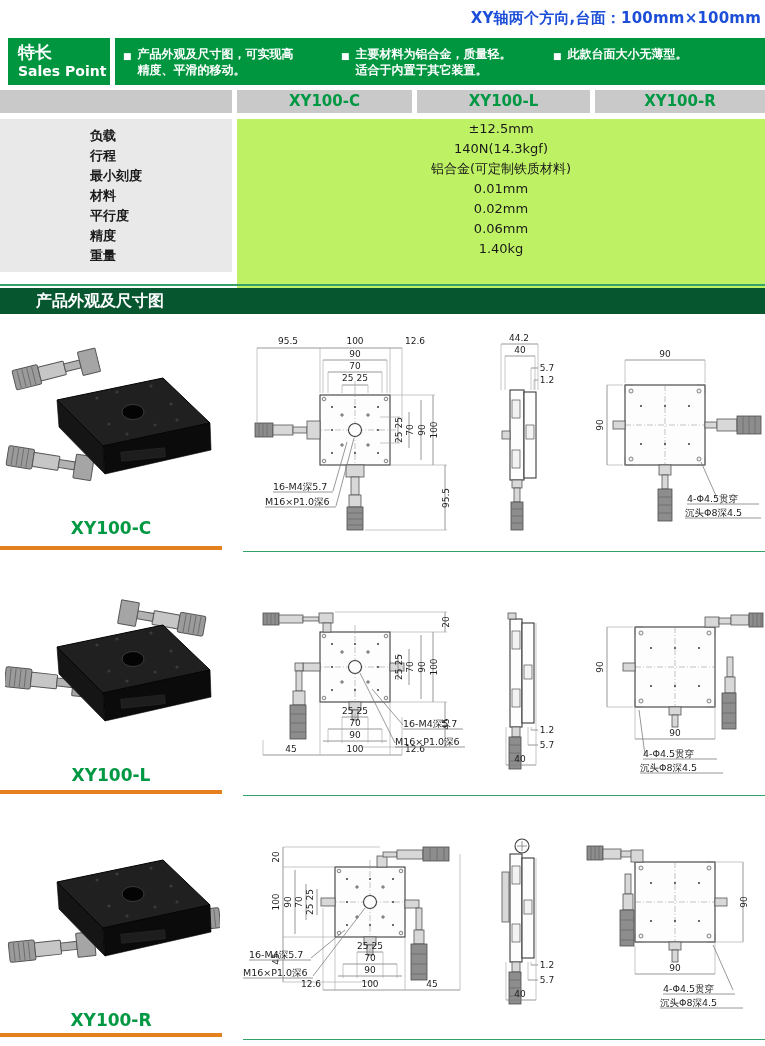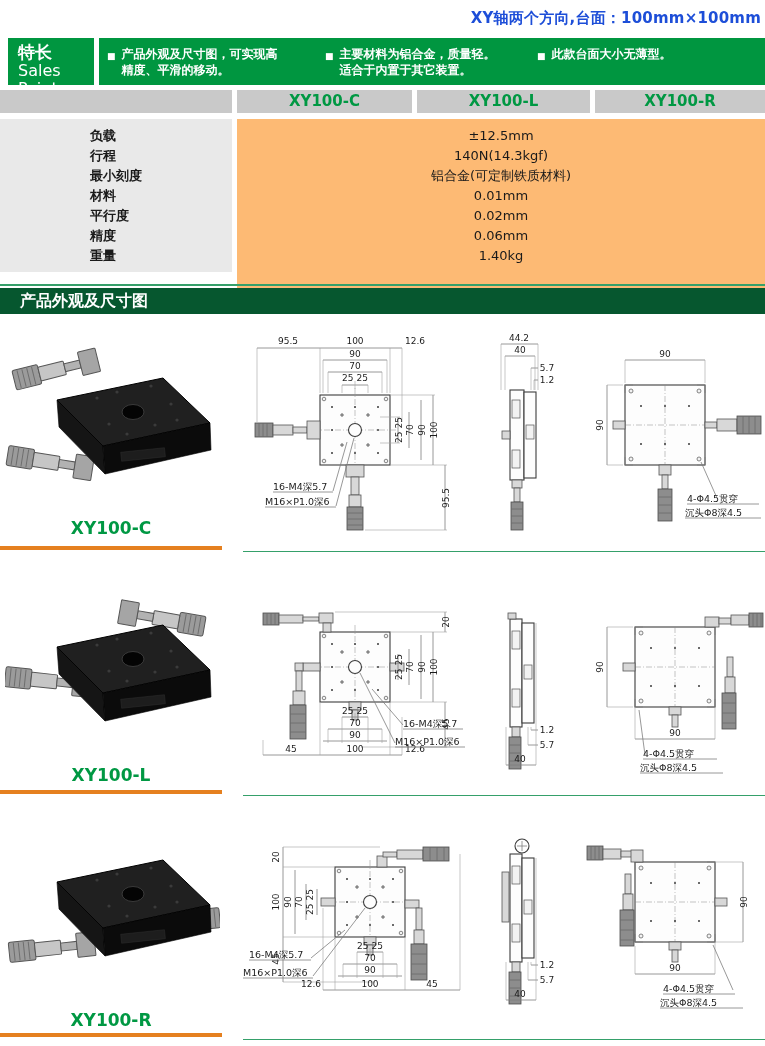--- a/index.html
+++ b/index.html
@@ -4,43 +4,43 @@
 <style>
   html,body { margin:0; padding:0; background:#ffffff; }
   .page { position:relative; width:765px; height:1046px; background:#fff; overflow:hidden;
           font-family:"DejaVu Sans","Liberation Sans",sans-serif; }
 
   
   .top-note { position:absolute; top:9px; right:4px; font-size:15px; font-weight:bold; color:#1d4ed8; letter-spacing:0.2px; }
 
   
   .sales-bar { position:absolute; top:38px; left:8px; right:0; height:47px; display:flex; }
-  .sales-label { width:86px; background:#009640; color:#fff; box-sizing:border-box; padding:4px 0 0 10px; }
+  .sales-label { width:102px; background:#009640; color:#fff; box-sizing:border-box; padding:4px 0 0 10px; }
   .sales-label .zh { font-size:17px; font-weight:bold; line-height:20px; }
-  .sales-label .en { font-size:16px; font-weight:normal; line-height:18px; }
+  .sales-label .en { font-size:14px; font-weight:bold; line-height:18px; }
   .sales-gap { width:5px; background:#fff; }
   .sales-bullets { flex:1; background:#009640; color:#fff; display:flex; box-sizing:border-box; padding:8px 0 0 8px; }
   .sales-bullet { display:flex; font-size:12px; font-weight:bold; line-height:16px; }
   .sales-bullet.b1 { width:218px; } .sales-bullet.b2 { width:212px; } .sales-bullet.b3 { flex:1; }
   .bullet-mark { font-size:9px; margin:2px 6px 0 0; }
 
   
   .spec-hcell { position:absolute; top:90px; height:23px; background:#c9c9c9; text-align:center;
                 line-height:23px; font-size:15px; font-weight:bold; color:#009843; }
   .hc0 { left:0; width:232px; } .hc1 { left:237px; width:175px; } .hc2 { left:417px; width:173px; } .hc3 { left:595px; width:170px; }
   .spec-labels { position:absolute; top:119px; left:0; width:232px; height:153px; background:#e9e9e9; box-sizing:border-box; padding-top:7px; }
-  .spec-values { position:absolute; top:119px; left:237px; width:528px; height:177px; background:#fdba74; box-sizing:border-box; padding-top:7px; }
+  .spec-values { position:absolute; top:119px; left:237px; width:528px; height:177px; background:#bef264; box-sizing:border-box; }
   .spec-row { height:20px; line-height:20px; font-size:13px; color:#1a1a1a; }
   .spec-labels .spec-row { padding-left:90px; font-weight:bold; }
   .spec-values .spec-row { text-align:center; }
 
   
   .section-line { position:absolute; top:284px; left:0; right:0; height:2px; background:#35a06a; }
   .section-bar { position:absolute; top:288px; left:0; right:0; height:26px; background:#06572f; color:#fff;
-                 font-size:16px; font-weight:bold; line-height:26px; padding-left:20px; box-sizing:border-box; }
+                 font-size:16px; font-weight:bold; line-height:26px; padding-left:36px; box-sizing:border-box; }
 
   
   .prod-row { position:absolute; left:0; width:765px; }
   .row-c { top:330px; height:226px; } .row-l { top:577px; height:222px; } .row-r { top:812px; height:234px; }
   .photo { position:absolute; left:5px; top:0; }
   .model-label { position:absolute; left:0; width:222px; text-align:center; color:#009843; font-size:17px; font-weight:bold; }
   .row-c .model-label { top:188px; } .row-l .model-label { top:188px; } .row-r .model-label { top:198px; }
   .orange-line { position:absolute; left:0; width:222px; height:4px; background:#e5801f; }
   .row-c .orange-line { top:216px; } .row-l .orange-line { top:213px; } .row-r .orange-line { top:221px; }
   .green-line { position:absolute; left:243px; width:522px; height:1px; background:#35a06a; }

